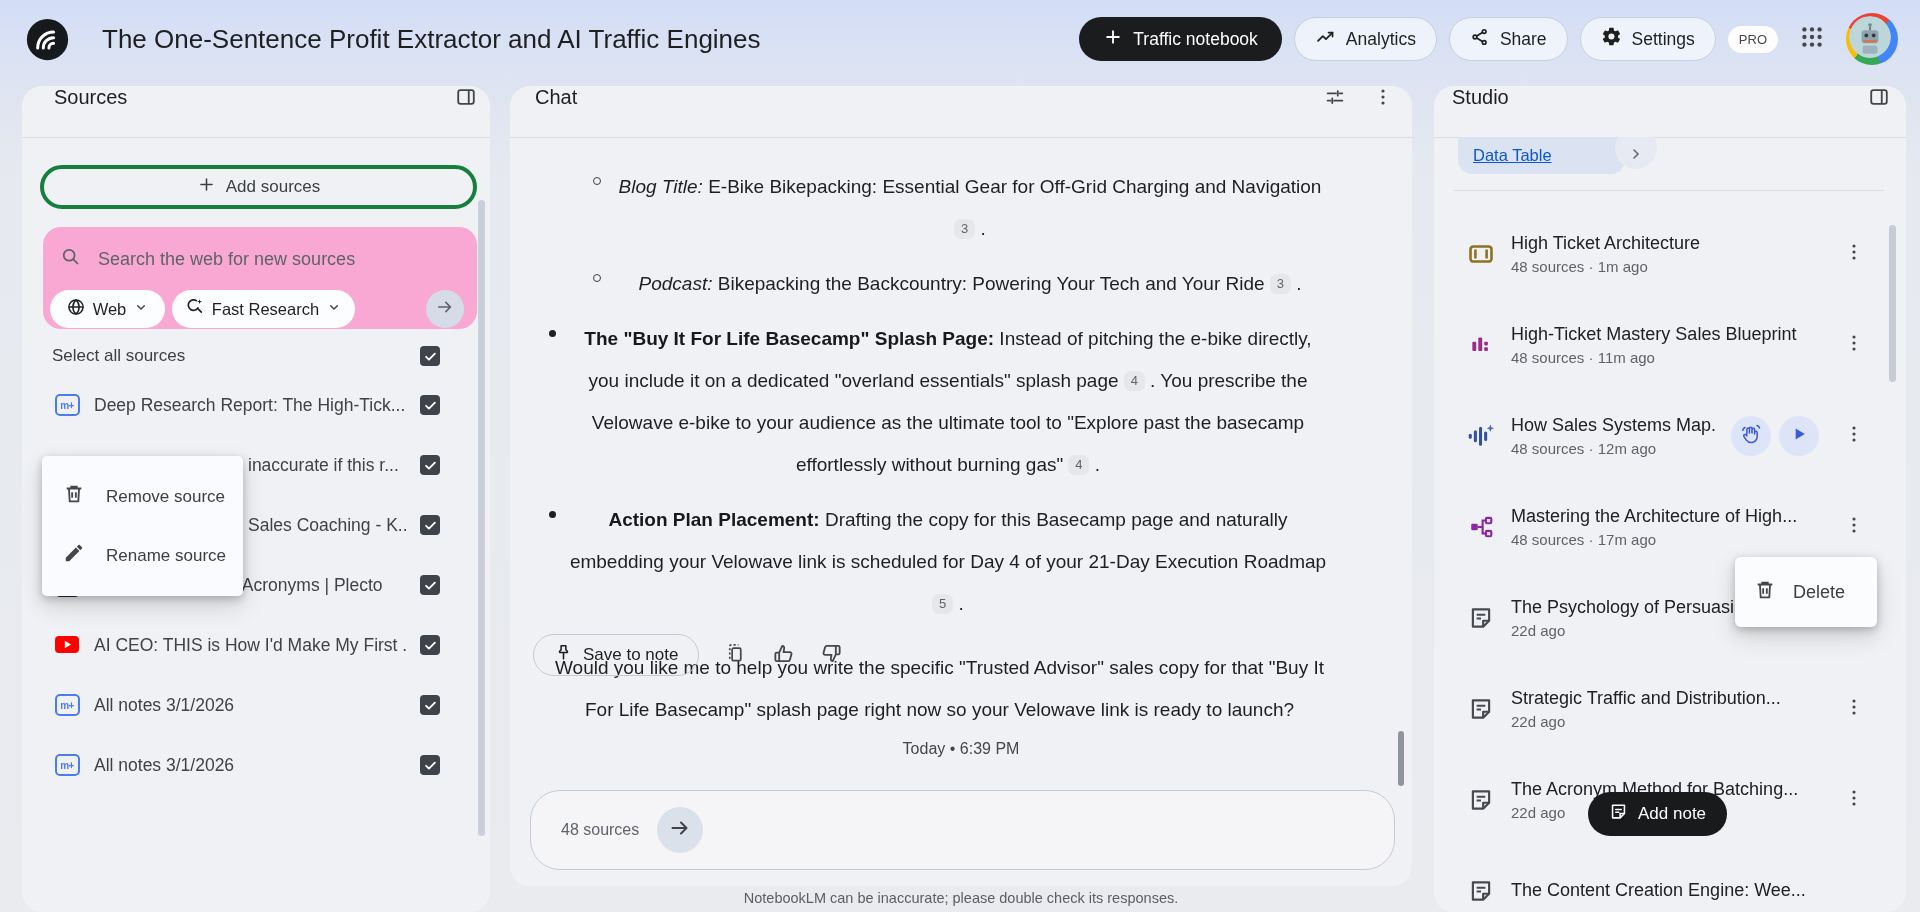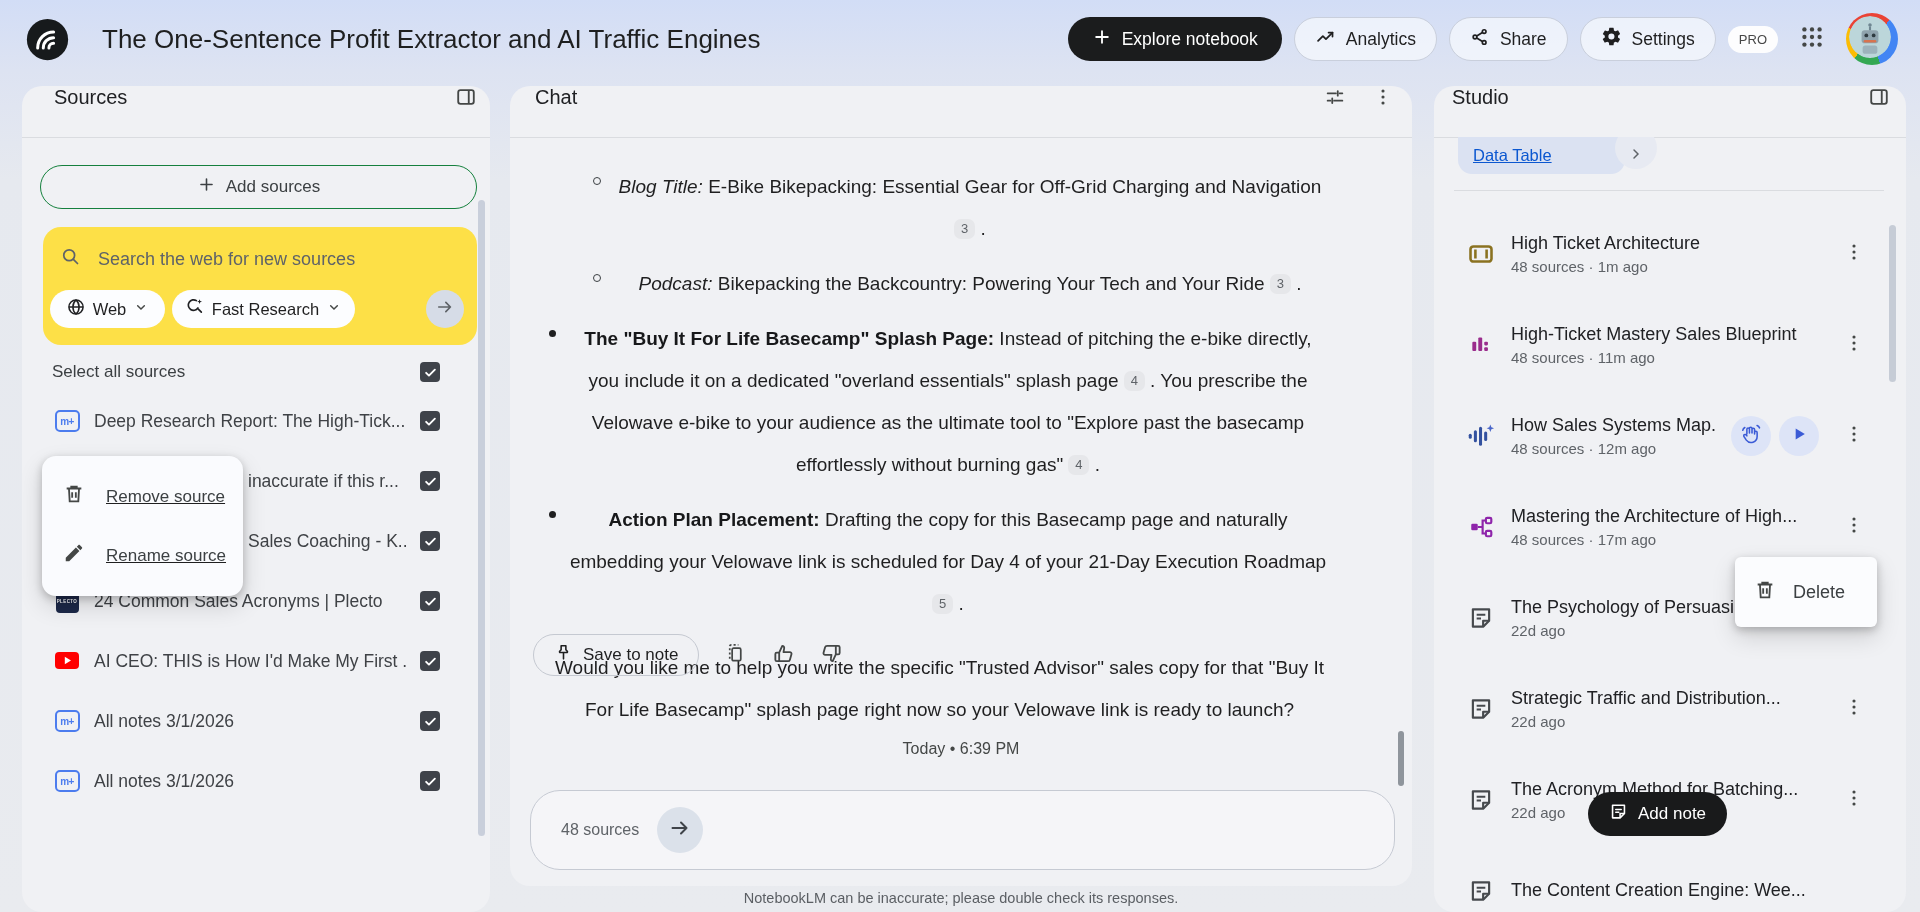--- a/index.html
+++ b/index.html
@@ -30,44 +30,44 @@
   .p-chat{left:510px;width:902px;height:800px;overflow:hidden;}
   .p-studio{left:1434px;width:472px;height:826px;overflow:hidden;}
   .panel-head{height:51px;display:flex;align-items:flex-start;justify-content:space-between;
               border-bottom:1px solid #dadce0;font-size:20px;color:#202124;gap:22px;}
   .p-src .panel-head{padding:0 13px 0 32px;}
   .p-chat .panel-head{padding:0 18px 0 25px;}
   .p-studio .panel-head{padding:0 16px 0 18px;}
   .head-icons{display:flex;align-items:center;gap:26px;}
 
   
-  .add-sources{margin:27px 13px 0 18px;height:44px;border:1px solid #15803d;border-radius:22px;
+  .add-sources{margin:27px 13px 0 18px;height:44px;border:4px solid #15803d;border-radius:22px;
                display:flex;align-items:center;justify-content:center;gap:10px;font-size:17px;color:#3c4043;width:437px;box-sizing:border-box;}
-  .search-wrap{position:relative;margin:18px 13px 0 21px;height:118px;background:#fde047;border-radius:18px;}
+  .search-wrap{position:relative;margin:18px 13px 0 21px;height:102px;background:#f9a8d4;border-radius:18px;}
   .search-row{display:flex;align-items:center;gap:17px;padding:19px 0 0 17px;font-size:18px;color:#5f6368;}
   .pill{position:absolute;top:63px;height:38px;background:#fcfdff;border-radius:19px;
         display:flex;align-items:center;justify-content:center;gap:7px;font-size:16.5px;color:#1f1f20;}
   .pill-web{left:7px;width:115px;}
   .pill-fast{left:129px;width:183px;}
   .go-btn{position:absolute;right:13px;top:63px;width:38px;height:38px;border-radius:50%;background:#d6dce7;
           display:flex;align-items:center;justify-content:center;}
   .select-row{display:flex;align-items:center;justify-content:space-between;margin:17px 50px 0 30px;font-size:17px;color:#3c4043;}
   .cb{width:20px;height:20px;border-radius:4px;background:#3f434a;display:flex;align-items:center;justify-content:center;flex:none;}
   .src-list{margin-top:9px;}
   .src-row{height:60px;display:flex;align-items:center;padding:0 50px 0 32px;gap:14px;}
   .src-icon{width:26px;flex:none;display:flex;justify-content:center;align-items:center;}
   .src-title{flex:1;font-size:17.5px;color:#3f4246;white-space:nowrap;overflow:hidden;}
   .src-row.covered .src-icon{visibility:hidden;}
   .src-row.covered .src-title{margin-left:154px;}
   .ic-md{display:inline-flex;width:21px;height:18px;border:2px solid #4c7cee;border-radius:5px;color:#4c7cee;
          font-size:10px;font-weight:700;align-items:center;justify-content:center;letter-spacing:-.5px;}
   .ic-plecto{display:inline-flex;width:23px;height:23px;border-radius:4px;background:#1c2848;color:#fff;
          font-size:4.5px;font-weight:700;align-items:center;justify-content:center;letter-spacing:.4px;}
-  .ctx-menu{position:absolute;left:20px;top:370px;width:201px;background:#fafbfe;border-radius:14px;z-index:8;
-            box-shadow:0 3px 8px rgba(0,0,0,.22),0 10px 24px rgba(0,0,0,.14);padding:11px 0;text-decoration:underline;}
+  .ctx-menu{position:absolute;left:20px;top:370px;width:201px;background:#fafbfe;border-radius:5px;z-index:8;
+            box-shadow:0 3px 8px rgba(0,0,0,.22),0 10px 24px rgba(0,0,0,.14);padding:11px 0;}
   .menu-item{height:59px;display:flex;align-items:center;gap:21px;padding-left:21px;font-size:17px;color:#3c4043;width:100%;}
   .src-scrollbar{position:absolute;right:5px;top:114px;width:7px;height:636px;border-radius:4px;background:#c9cfdb;}
 
   
   .messages{position:absolute;left:42px;top:80px;width:775px;font-size:19px;line-height:42px;color:#1f1f20;text-align:center;}
   .blk{position:relative;margin-bottom:13px;}
   .blk-main{padding-left:17px;}
   .blk-main::before{content:"";position:absolute;left:-3px;top:12px;width:7px;height:7px;border-radius:50%;background:#1f1f20;}
   .blk-sub{margin-left:44px;padding-left:17px;}
   .blk-sub::before{content:"";position:absolute;left:-3px;top:11px;width:6px;height:6px;border:1.7px solid #3c4043;border-radius:50%;box-sizing:content-box;background:transparent;}
@@ -129,21 +129,21 @@
             <path d="M25.5 33c0-2.8 2.2-5 5-5"></path>
         </g>
         </svg>
     </span>
     <h1 class="nb-title">The One-Sentence Profit Extractor and AI Traffic Engines</h1>
     <div class="header-right">
       <button class="hbtn btn-dark">
         <span><svg viewBox="0 0 24 24" width="20" height="20" fill="none" stroke="#fff" stroke-width="2.2" stroke-linecap="round">
               <path d="M12 5v14M5 12h14"></path>
             </svg></span>
-        <span>Explore notebook</span>
+        <span>Traffic notebook</span>
       </button>
       <button class="hbtn btn-light">
         <span><svg viewBox="0 0 24 24" width="21" height="21" fill="none" stroke="#1f1f20" stroke-width="2" stroke-linecap="round" stroke-linejoin="round">
               <path d="M3.5 17l5.5-5.5 3.5 3.5L20 7.5"></path>
               <path d="M15.5 7.5H20V12"></path>
             </svg></span>
         <span>Analytics</span>
       </button>
       <button class="hbtn btn-light">
         <span><svg viewBox="0 0 24 24" width="20" height="20" fill="none" stroke="#1f1f20" stroke-width="2">

